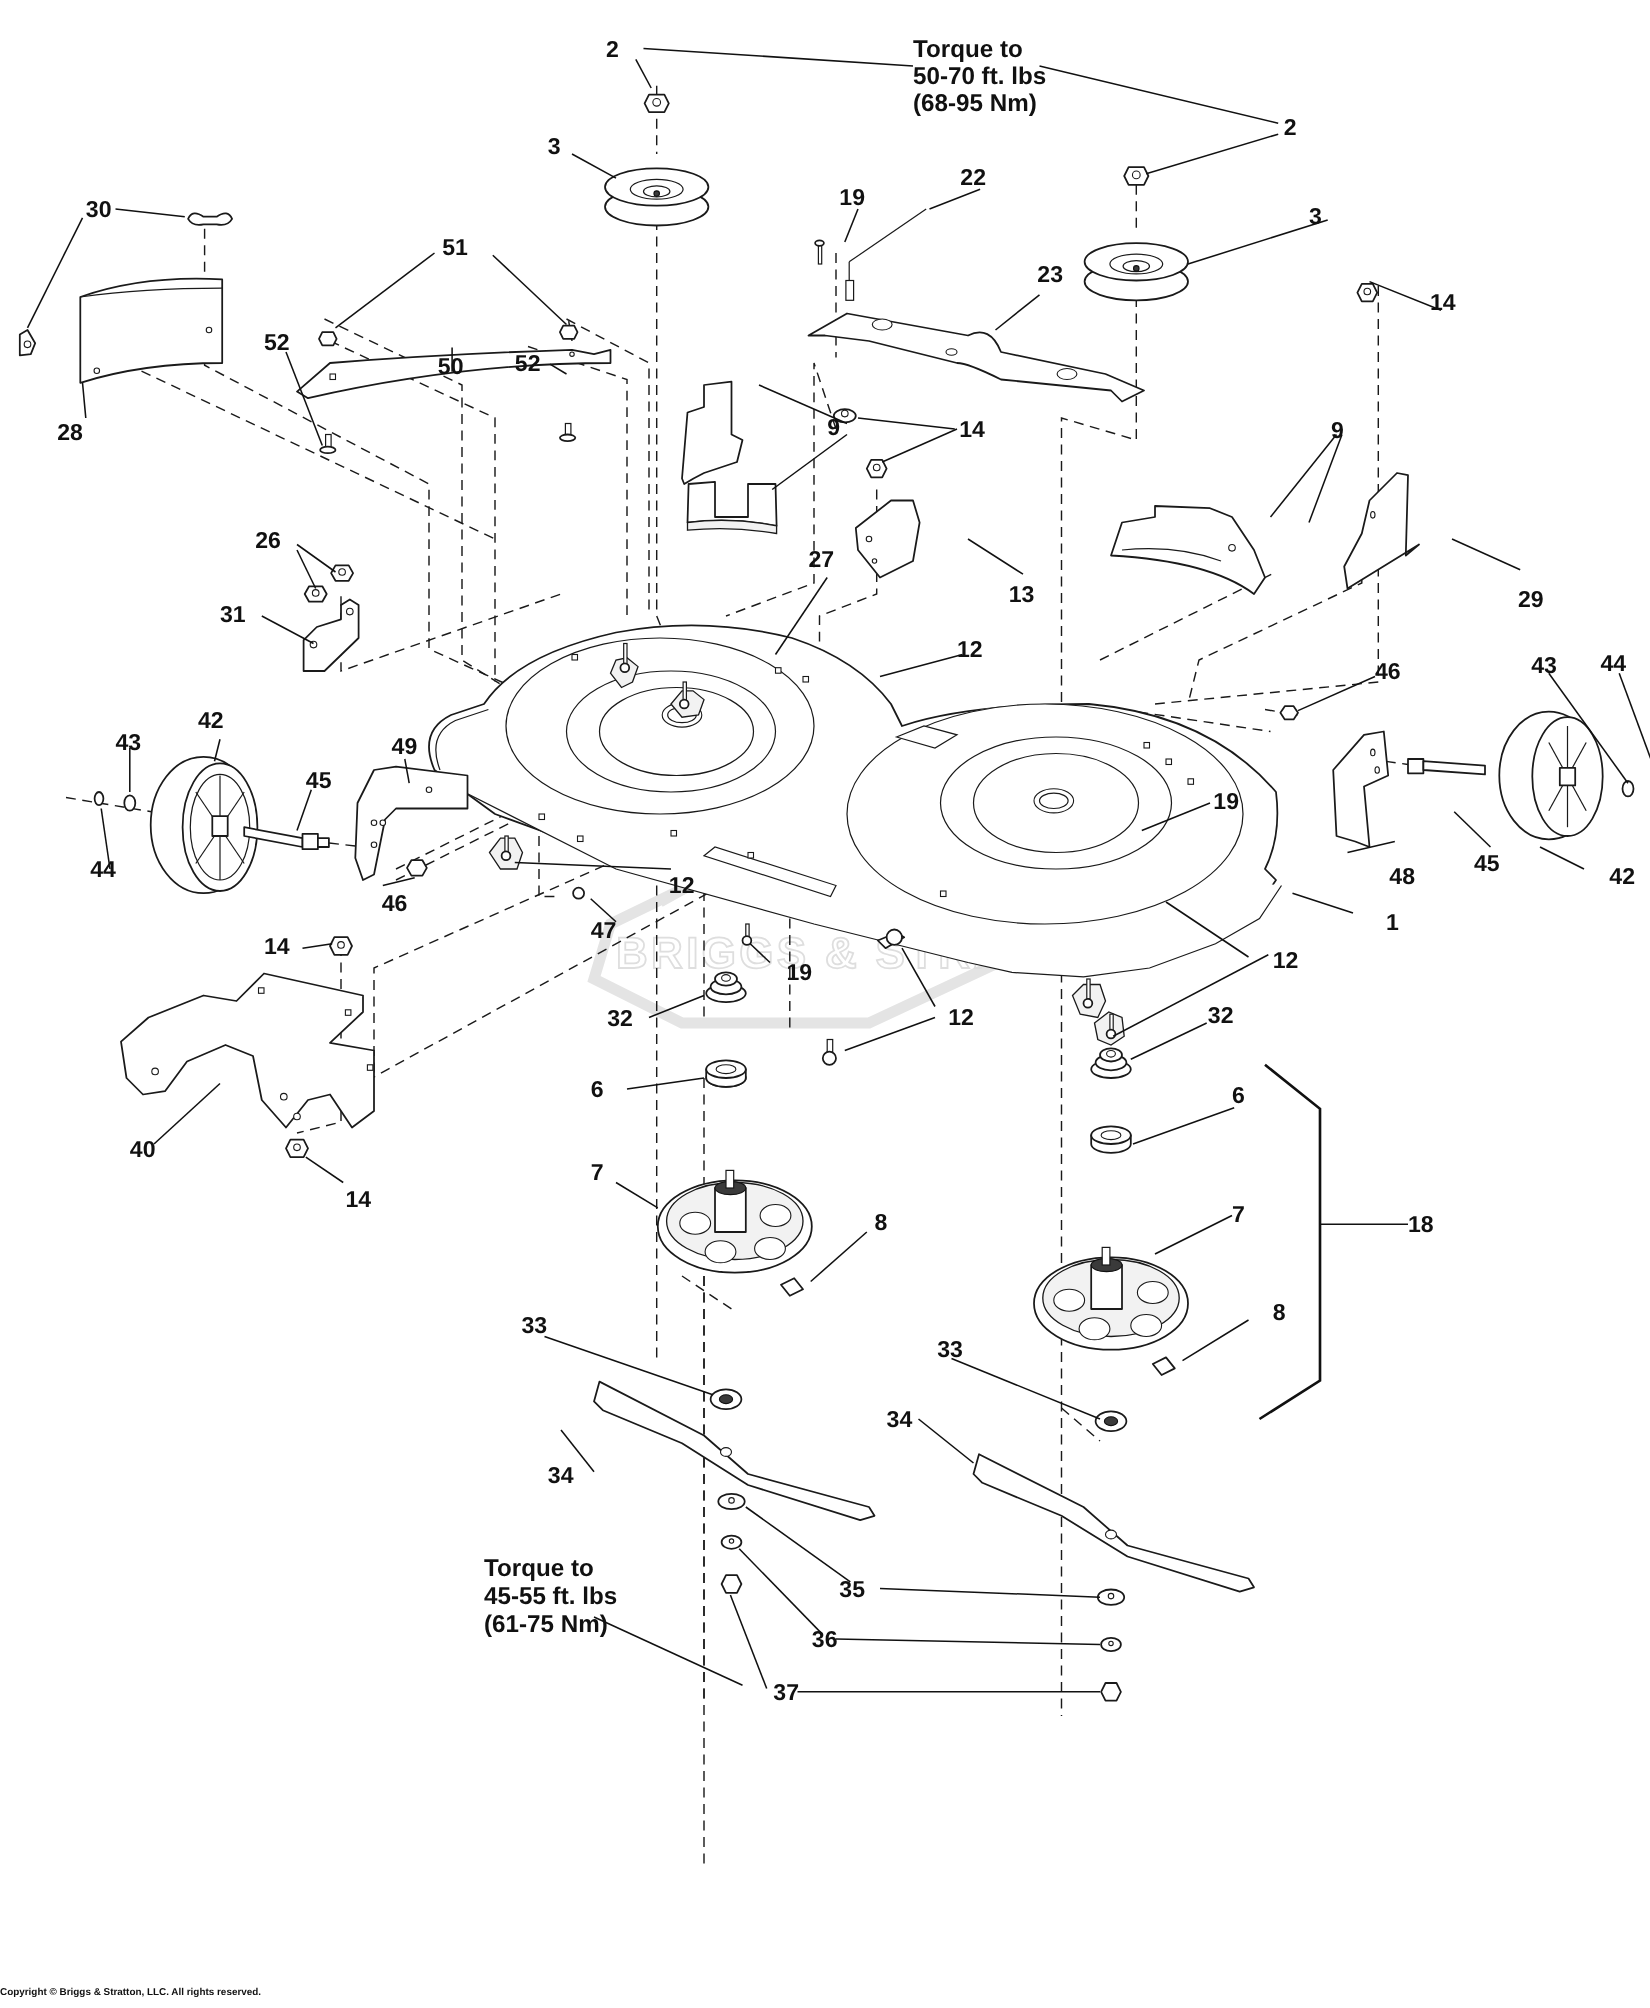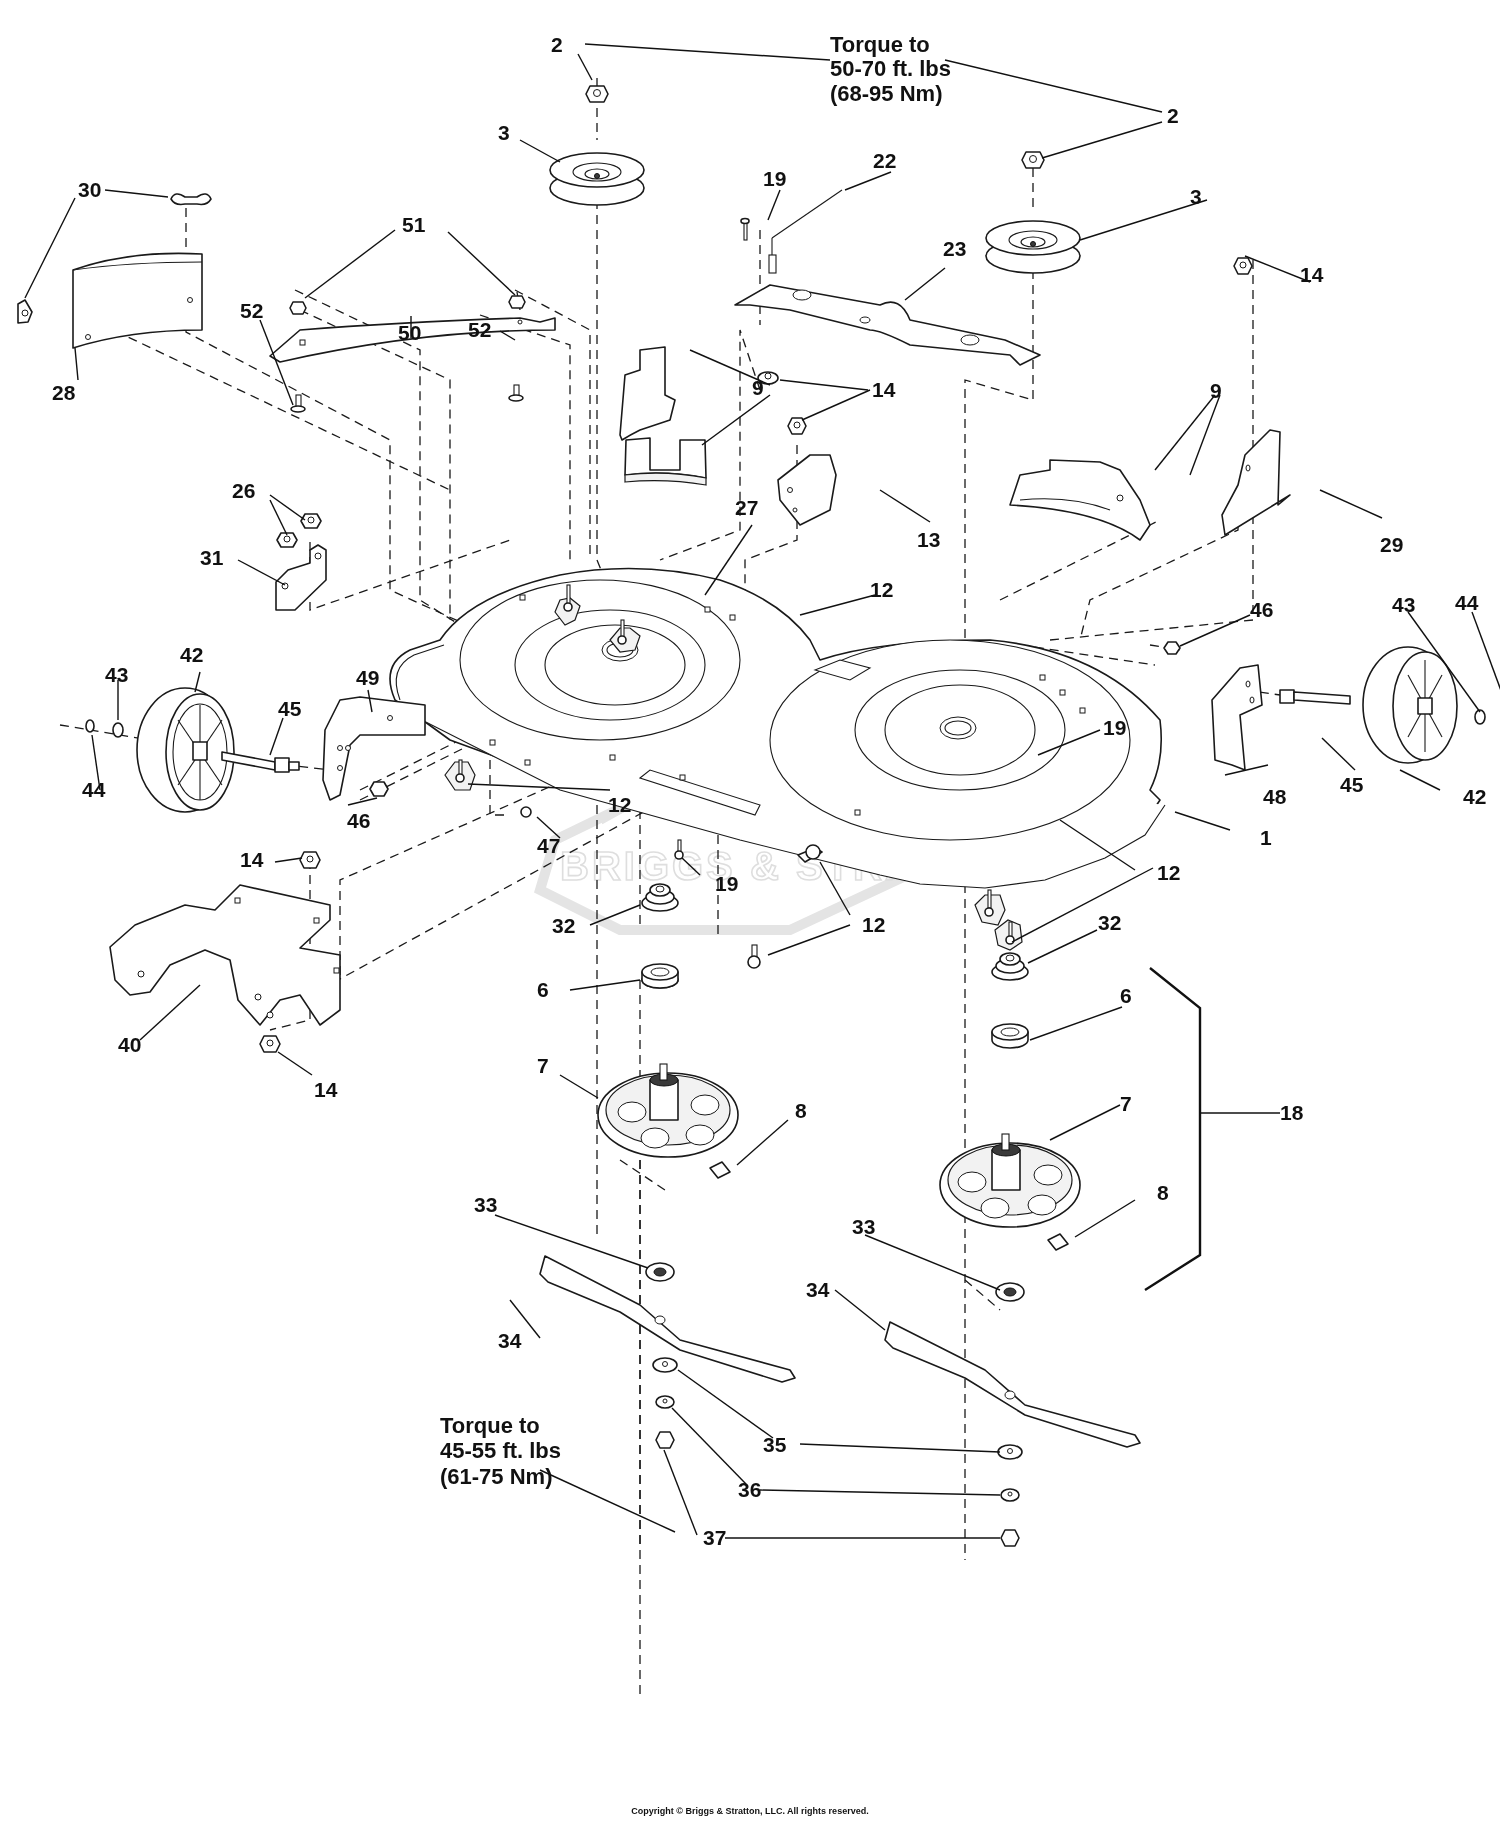--- a/index.html
+++ b/index.html
@@ -10,21 +10,21 @@
   .shade { fill: #f2f2f2; stroke: #1a1a1a; stroke-width: 1.2; }
   .dark { fill: #3a3a3a; stroke: #111; stroke-width: 1; }
   .hole { fill: #ffffff; stroke: #1a1a1a; stroke-width: 1; }
   .dash { fill: none; stroke: #1a1a1a; stroke-width: 1.3; stroke-dasharray: 9 6; }
   .leader { fill: none; stroke: #111; stroke-width: 1.4; }
   .bracket-line { fill: none; stroke: #111; stroke-width: 2.4; }
   .callout { font-family: "Liberation Sans", sans-serif; font-weight: bold; font-size: 21px; fill: #111; }
   .torque { font-family: "Liberation Sans", sans-serif; font-weight: bold; font-size: 22px; fill: #111; }
   .wm-shape { fill: none; stroke: #e4e4e4; stroke-width: 10; }
   .wm-text { font-family: "Liberation Sans", sans-serif; font-weight: bold; font-size: 40px; fill: none; stroke: #dedede; stroke-width: 1.6; letter-spacing: 3px; }
-  .copyright { position: absolute; left: 0; width: 1500px; top: 1806px; text-align: center;
+  .copyright { position: absolute; left: 0; width: 1500px; top: 1806px; text-align: left;
     font-family: "Liberation Sans", sans-serif; font-weight: bold; font-size: 9px; color: #111; }
 </style>
 </head>
 <body>
 
 <svg id="diagram" viewBox="0 0 1500 1825" xmlns="http://www.w3.org/2000/svg">
 
   <g>
     <path class="wm-shape" d="M555 840 L720 760 L880 760 L960 800 L940 860 L790 930 L620 930 L540 890 Z"></path>
     <path class="wm-shape" d="M600 820 L780 720 L940 820"></path>

